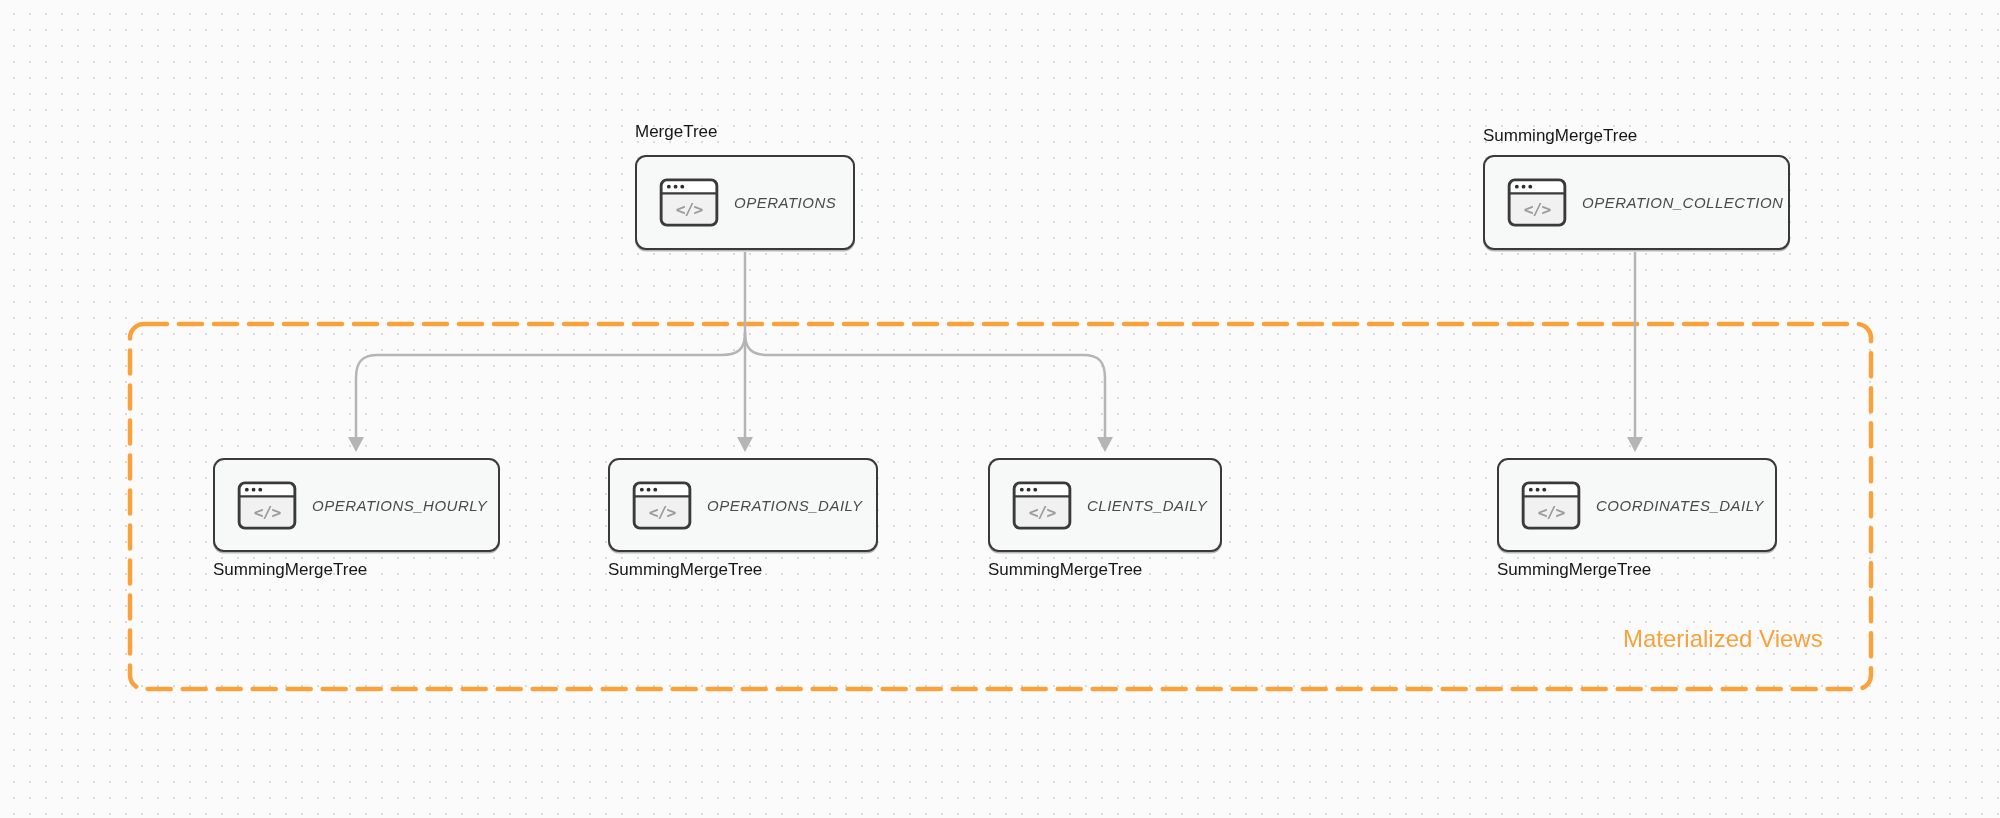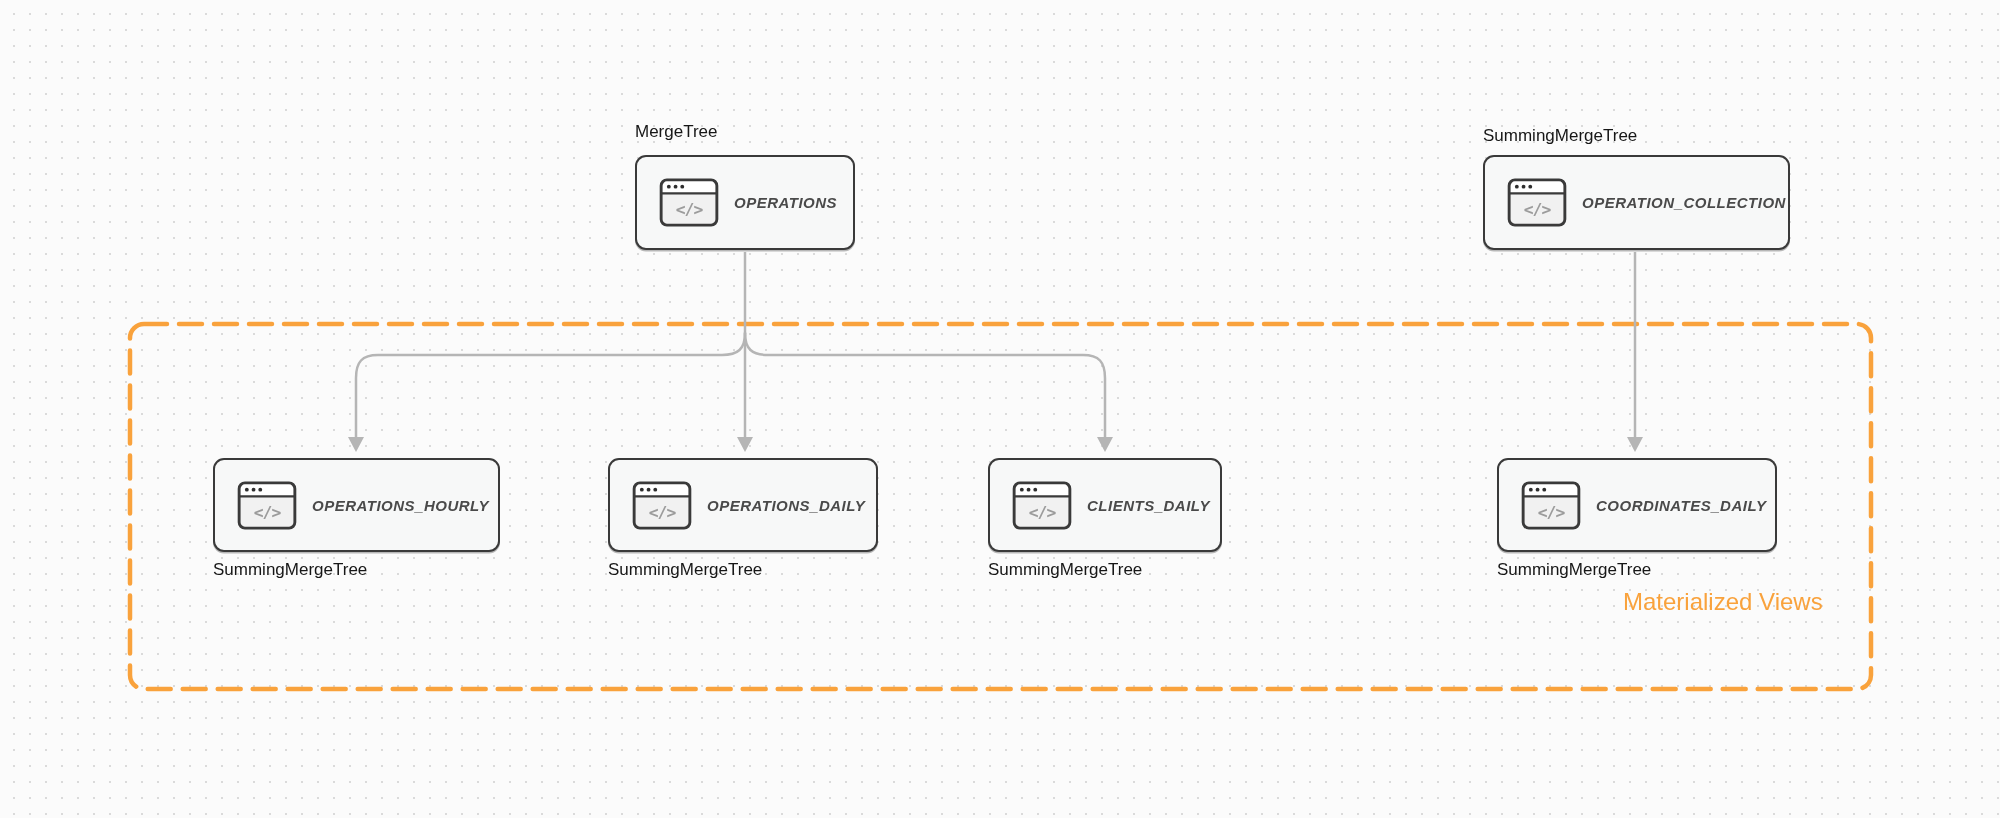--- a/index.html
+++ b/index.html
@@ -31,38 +31,38 @@
     border: 2.5px solid #3A3A3A;
     border-radius: 11px;
     box-shadow: 0 1.5px 0 rgba(58,58,58,0.35);
     display: flex;
     align-items: center;
     padding-left: 22px;
     gap: 15px;
   }
   .node-title {
     font-style: italic;
-    font-weight: 700;
+    font-weight: 400;
     font-size: 15px;
     letter-spacing: 0.5px;
     color: #4A4A4A;
     white-space: nowrap;
   }
   .node-icon { flex: 0 0 auto; display: block; }
   .engine-label {
     position: absolute;
     text-align: left;
     font-size: 17px;
     color: #161616;
     white-space: nowrap;
   }
   .region-label {
     position: absolute;
     left: 1623px;
-    top: 588px;
+    top: 625px;
     font-size: 24px;
     font-weight: 500;
     color: #F9A23C;
     white-space: nowrap;
   }
 </style>
 </head>
 <body>
 
 <div class="canvas">

